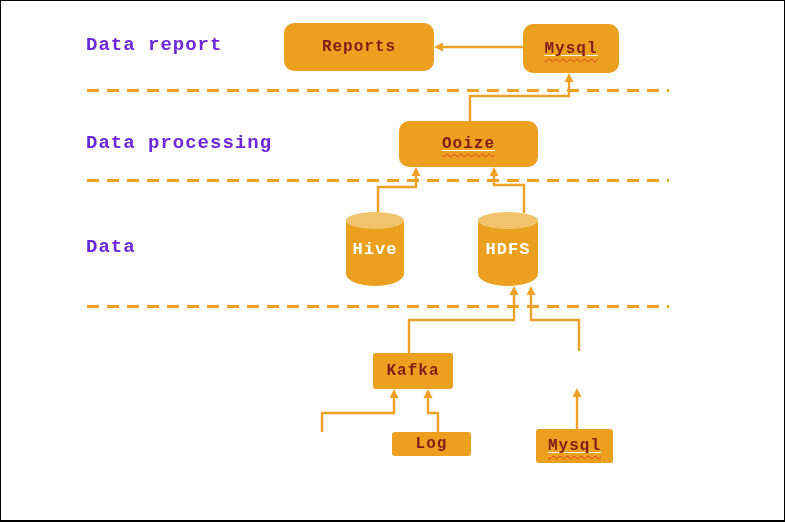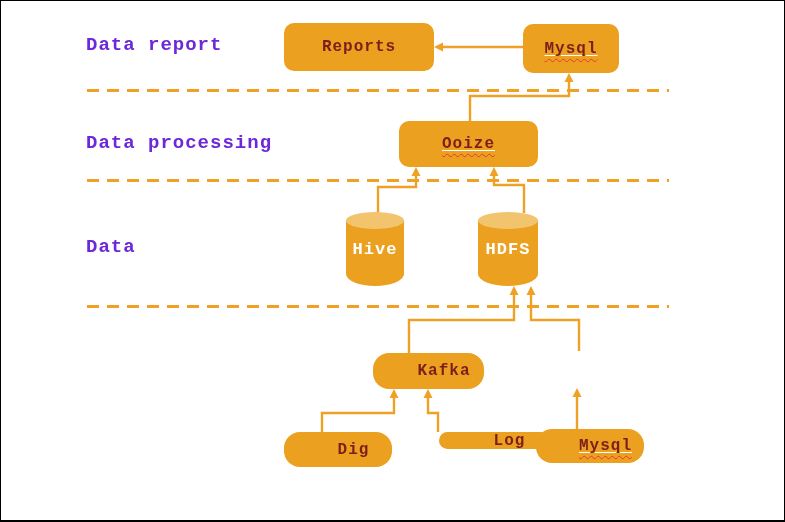--- a/index.html
+++ b/index.html
@@ -15,21 +15,21 @@
   }
   .sep{
     position:absolute;height:3px;left:86px;width:582px;
     background:repeating-linear-gradient(to right,#F0A125 0 12px,transparent 12px 20px);
   }
   .node{
     position:absolute;background:#ECA01F;border-radius:10px;
     display:flex;align-items:center;justify-content:center;
     color:#7f1d1d;font-weight:bold;font-size:16px;letter-spacing:1px;
   }
-  .node.small{border-radius:16px;padding-left:31px;}
+  .node.small{border-radius:3px;}
   .cyl{position:absolute;}
   .cyl-body{
     position:absolute;left:0;right:0;top:8px;bottom:0;background:#ECA01F;
     border-radius:0 0 50% 50% / 0 0 12px 12px;
   }
   .cyl-top{
     position:absolute;left:0;right:0;top:0;height:17px;background:#F3C46E;
     border-radius:50%;
   }
   .cyl-label{
@@ -112,25 +112,22 @@
     <div class="cyl-body"></div>
     <div class="cyl-top"></div>
     <div class="cyl-label">HDFS</div>
   </div>
 
   <div class="node small" style="left:372px;top:352px;width:80px;height:36px;">
     <span>Kafka</span>
   </div>
 
 
-  <div class="node small" style="left:283px;top:431px;width:77px;height:35px;">
-    <span>Dig</span>
-  </div>
 
-  <div class="node small" style="left:391px;top:431px;width:79px;height:17px;margin-left:47px;">
+  <div class="node small" style="left:391px;top:431px;width:79px;height:24px;">
     <span>Log</span>
   </div>
 
   <div class="node small" style="left:535px;top:428px;width:77px;height:34px;">
     <span class="squiggle"><span class="wul">Mysql</span></span>
   </div>
 
 </div>
 
 </body></html>

